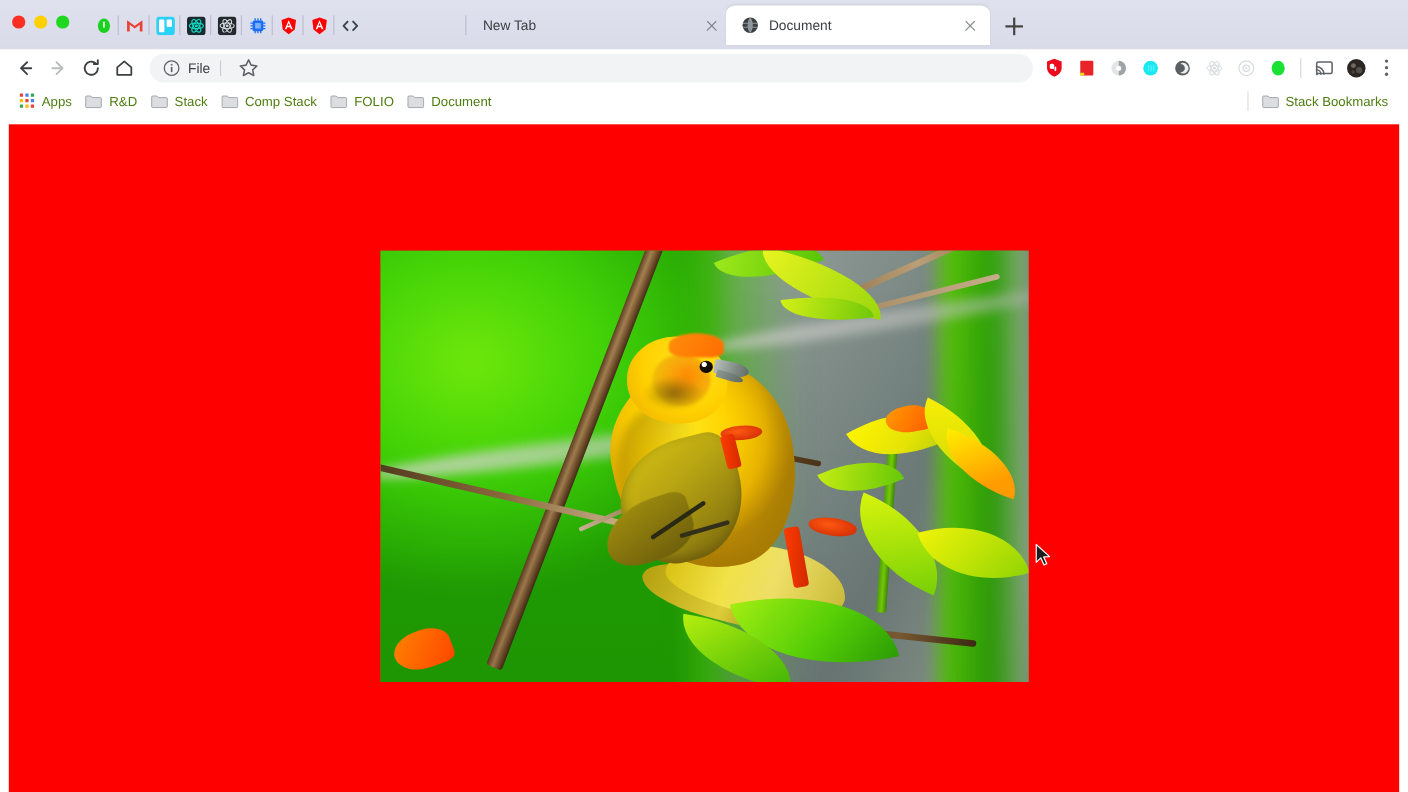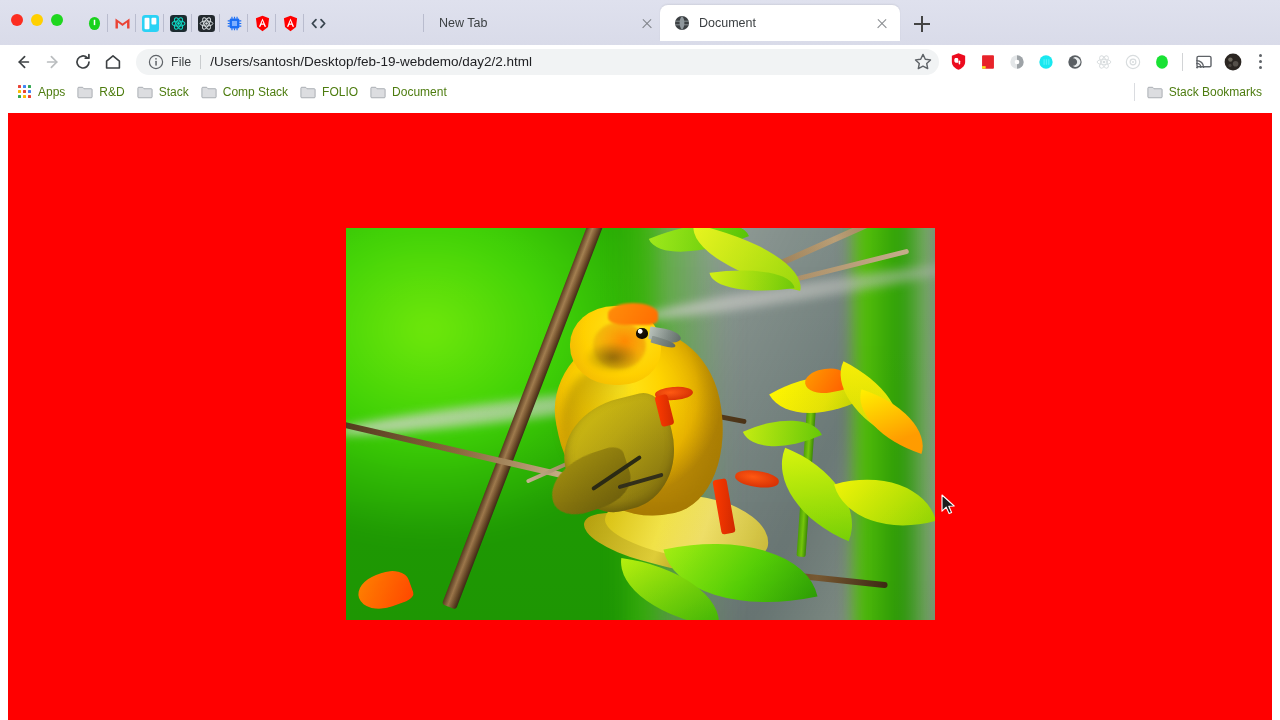--- a/index.html
+++ b/index.html
@@ -588,21 +588,20 @@
       </svg>
     </div>
 
     <div class="omnibox">
       <svg class="omni-info" viewBox="0 0 16 16">
         <circle cx="8" cy="8" r="6.6" fill="none" stroke="#5f6368" stroke-width="1.2"></circle>
         <circle cx="8" cy="4.8" r=".85" fill="#5f6368"></circle>
         <rect x="7.3" y="6.7" width="1.5" height="5" rx=".6" fill="#5f6368"></rect>
       </svg>
       <span class="omni-scheme">File</span>
-      <span class="omni-url" title="/Users/santosh/Desktop/feb-19-webdemo/day2/2.html">/Users/santosh/Desktop/feb-19-webdemo/day2/2.html</span>
       <svg class="omni-star" viewBox="0 0 24 24">
         <path d="M12 4.4l2.3 4.8 5.2.7-3.8 3.6 1 5.1-4.7-2.5-4.7 2.5 1-5.1L4.5 9.9l5.2-.7z" fill="none" stroke="#5f6368" stroke-width="1.4" stroke-linejoin="round"></path>
       </svg>
     </div>
 
     <div class="ext-row">
       <div class="ext">
         <svg width="19" height="19" viewBox="0 0 20 20">
           <path d="M10 1.4 17 4v6.2c0 4-3 7-7 8.4-4-1.4-7-4.4-7-8.4V4z" fill="#ec0b1e"></path>
           <path d="M8.3 6.2c.9 0 1.5.7 1.5 1.6v3.4H7.2c-.9 0-1.6-.7-1.6-1.6V7.8c0-.9.7-1.6 1.6-1.6z" fill="#fff"></path>

